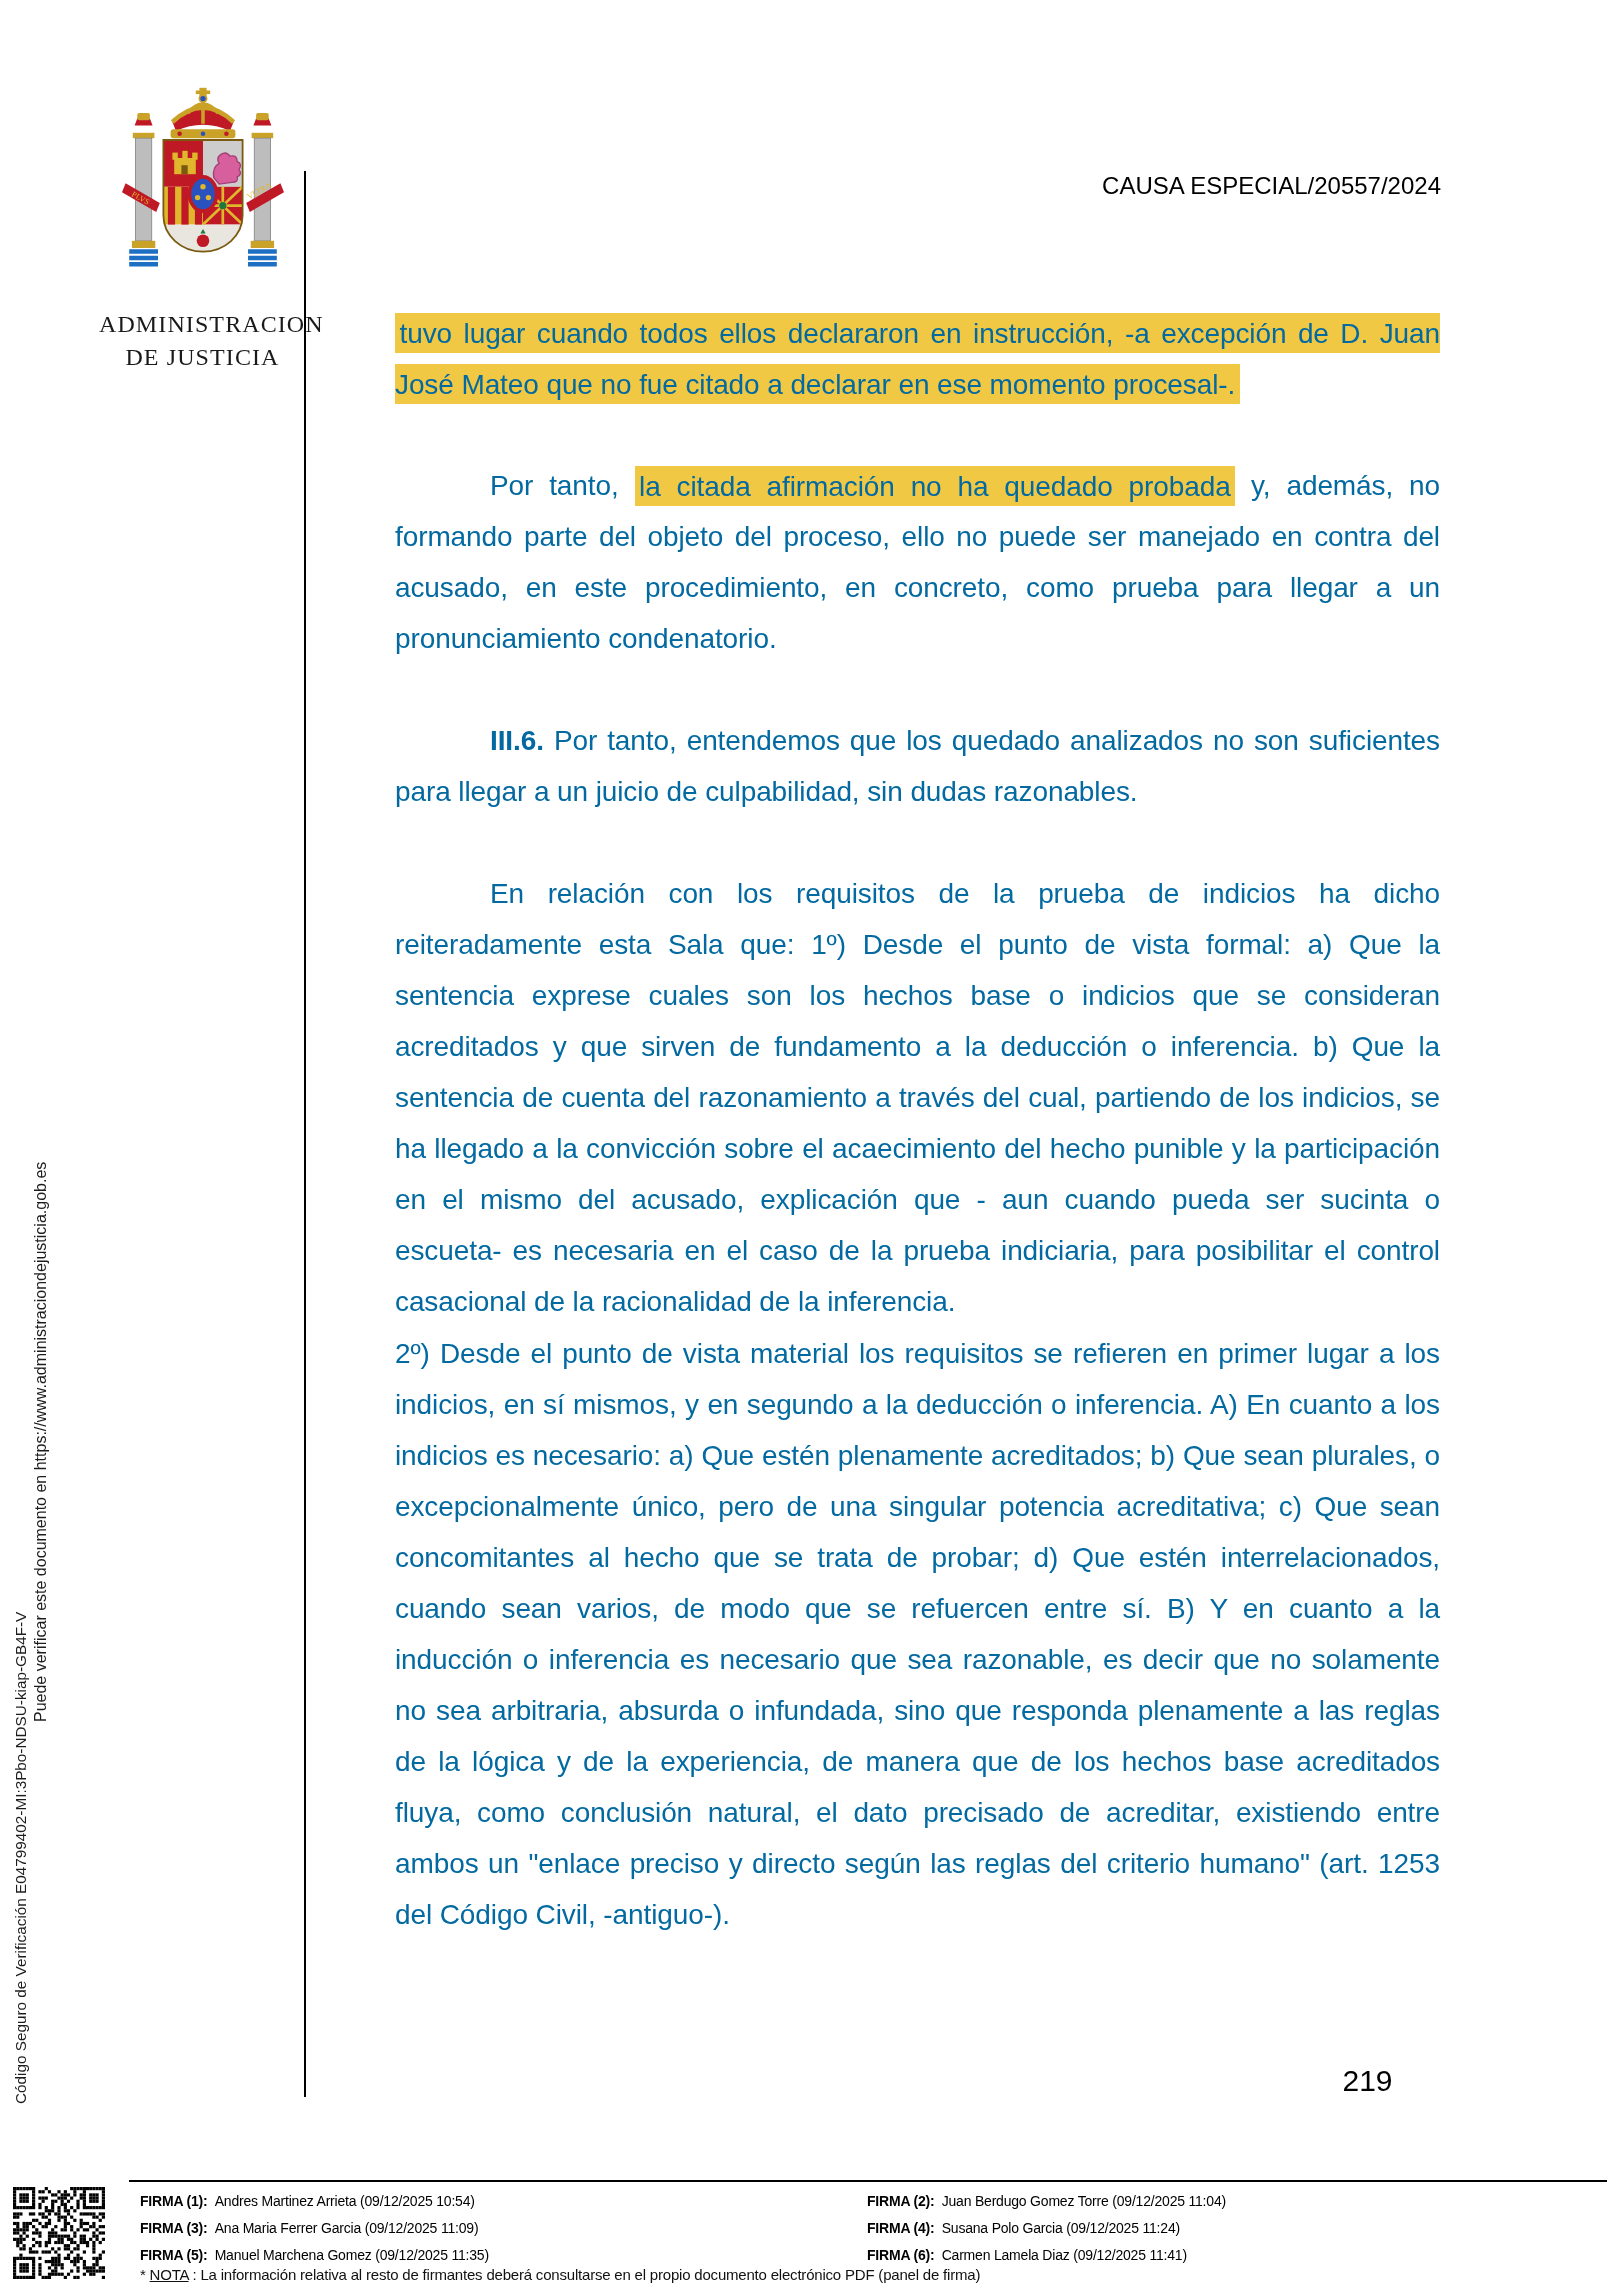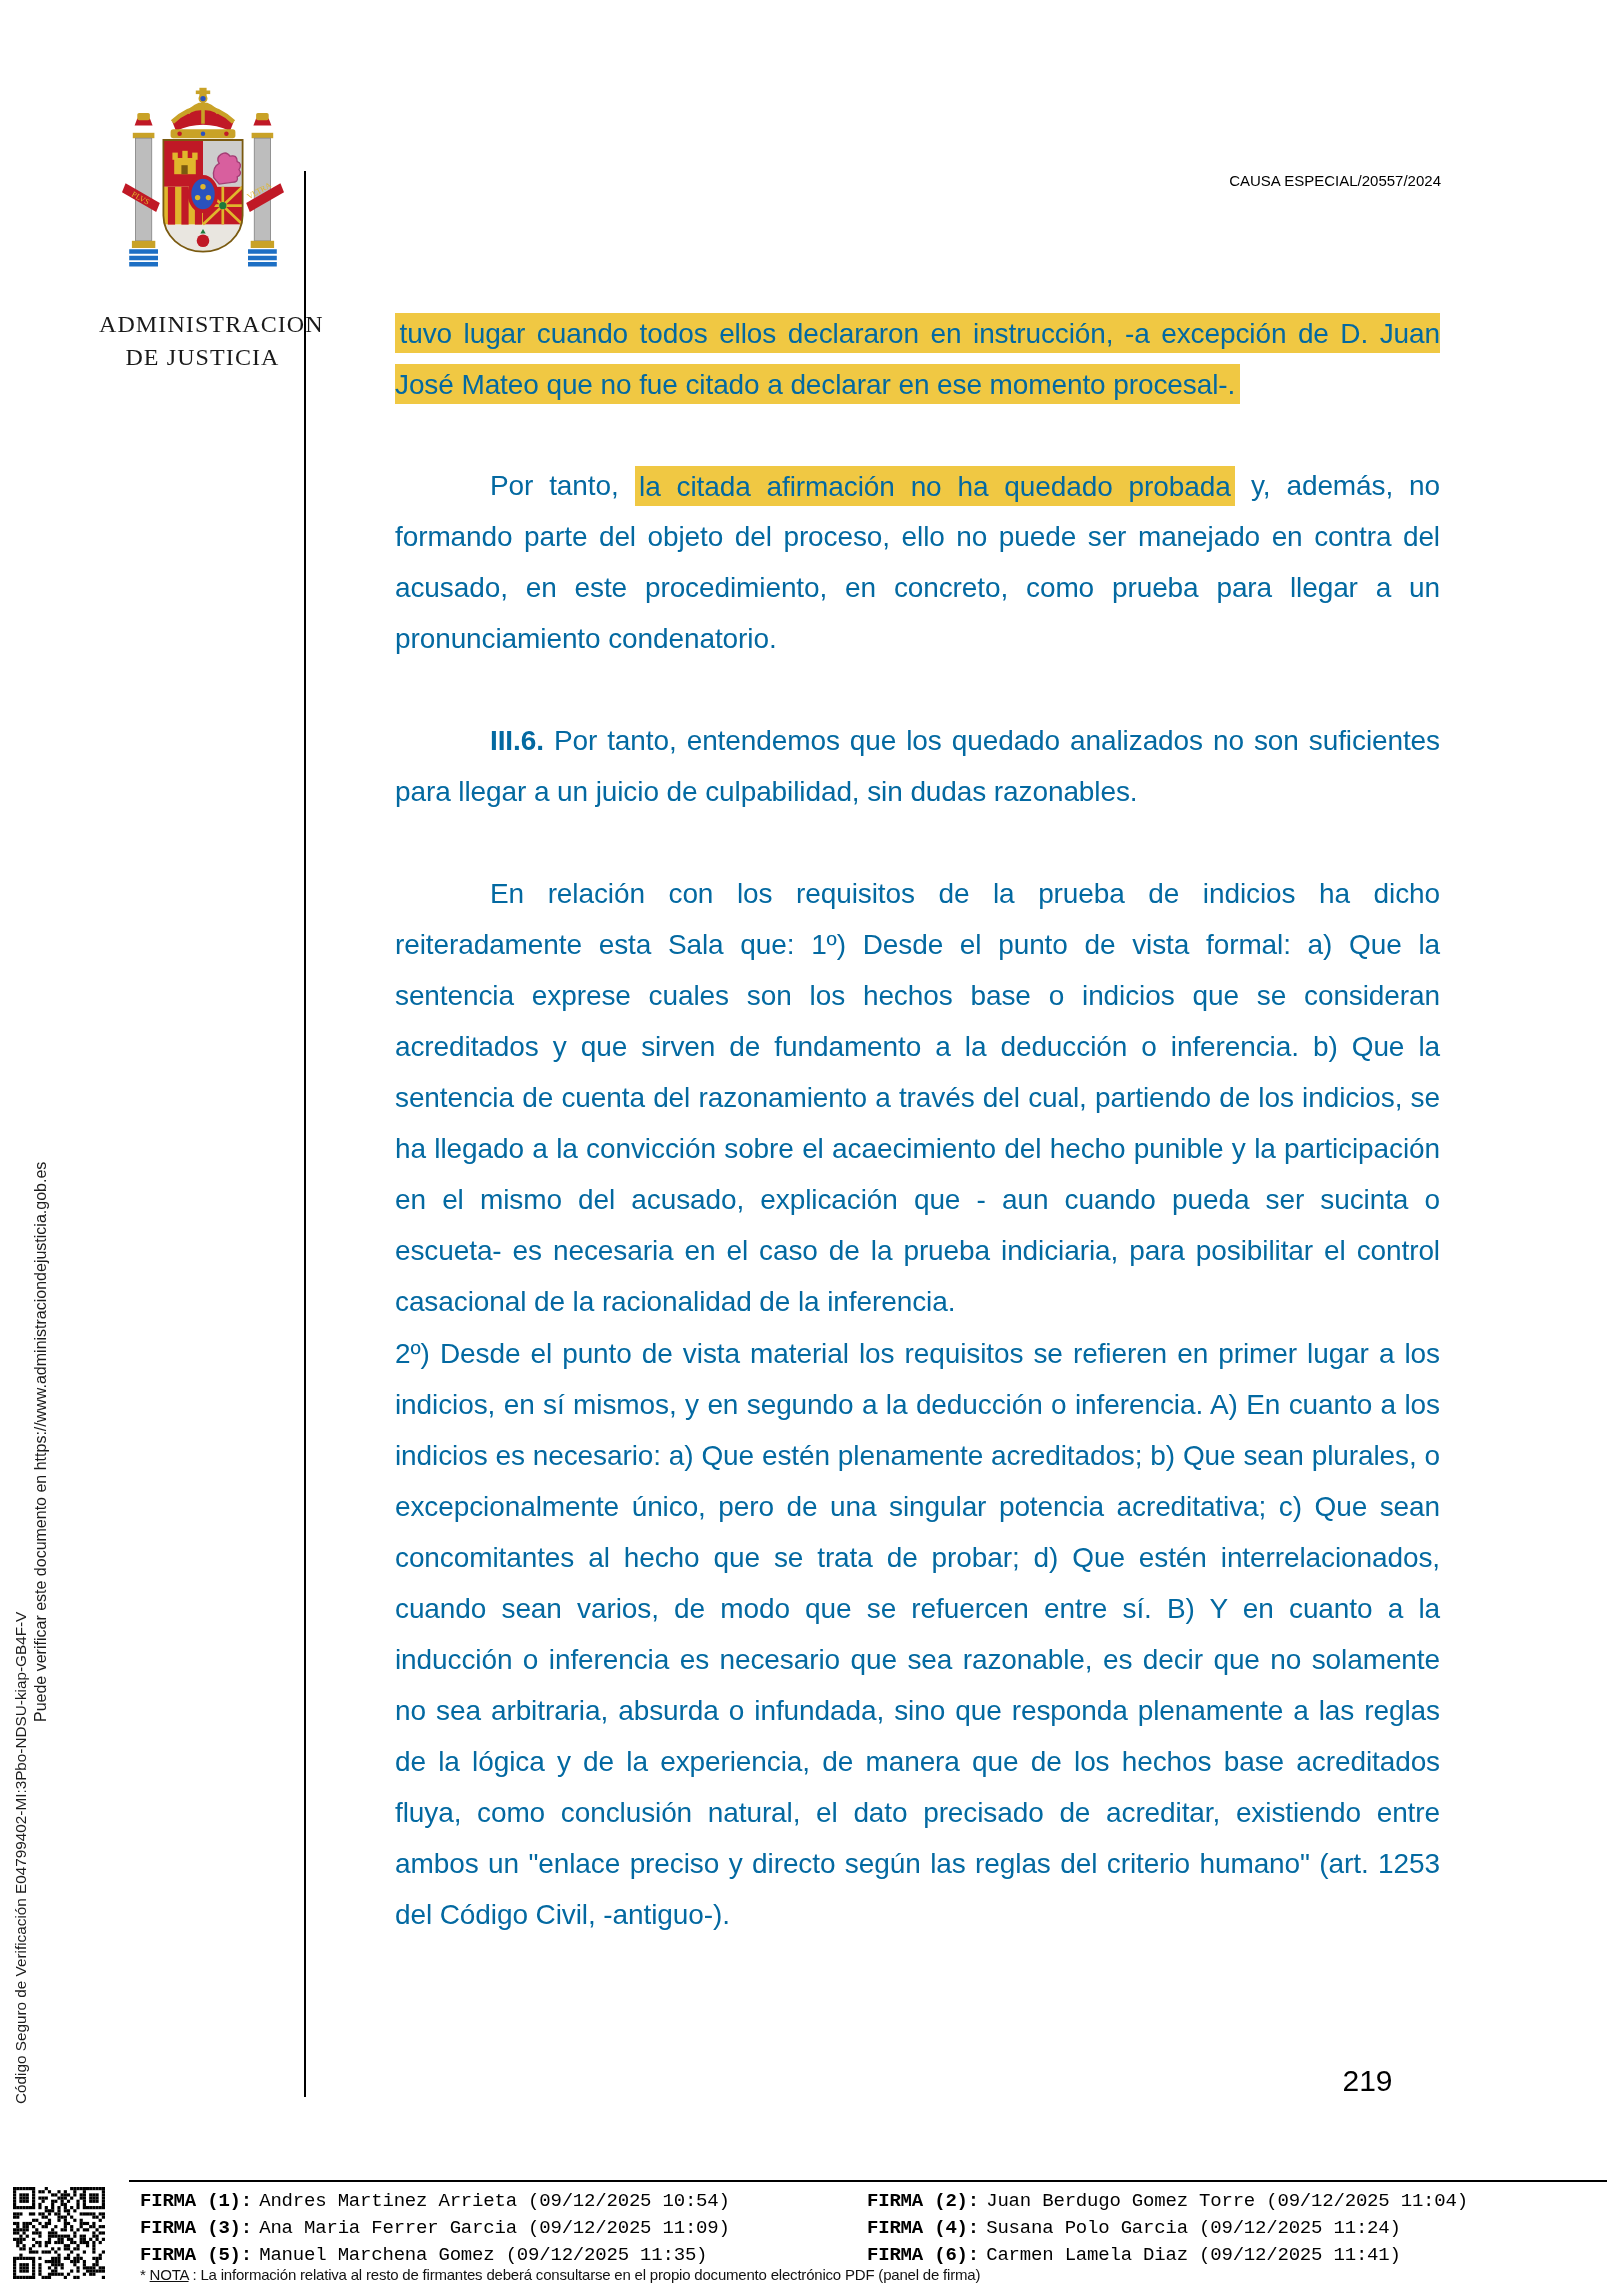--- a/index.html
+++ b/index.html
@@ -11,21 +11,21 @@
   
   .emblem { position:absolute; left:120px; top:86px; width:166px; height:198px; }
   .org {
     position:absolute; left:99px; top:308px; width:207px;
     font-family:"Liberation Serif", serif; font-size:24px; letter-spacing:1.1px;
     text-align:center; color:#1a1a1a; line-height:33px;
   }
   .vrule { position:absolute; left:304px; top:171px; width:1.8px; height:1926px; background:#000; }
   .case-number {
     position:absolute; left:900px; top:172px; width:541px; text-align:right;
-    font-size:15px; color:#000;
+    font-size:24px; color:#000;
   }
 
   
   .vtext {
     position:absolute; white-space:nowrap; transform-origin:0 0; transform:rotate(-90deg);
     color:#1c1c1c;
   }
   .vtext.csv   { left:11.7px; top:2104px; font-size:15.3px; }
   .vtext.verif { left:32px; top:1722px; font-size:16px; }
 
@@ -40,21 +40,21 @@
   mark { color:inherit; padding:4.5px 4.5px; background:#F0C843; }
   .p3b { font-weight:bold; }
 
   .pagenum {
     position:absolute; left:1294px; top:2064px; width:147px; text-align:center; font-size:30px;
   }
 
   
   .qr { position:absolute; left:12.6px; top:2187px; width:92px; height:92px; }
   .footer-rule { position:absolute; left:129px; top:2180px; width:1478px; height:1.8px; background:#000; }
-  .sig-col { position:absolute; top:2189px; width:720px; font-size:19px; letter-spacing:-0.2px;font-family:Liberation Mono, monospace; }
+  .sig-col { position:absolute; top:2189px; width:720px; font-size:14px; letter-spacing:-0.2px; }
   .sig-col.c1 { left:140px; }
   .sig-col.c2 { left:867px; }
   .sig-row { height:27px; line-height:25px; white-space:nowrap; }
   .sig-label { font-weight:bold; margin-right:7.2px; }
   .nota {
     position:absolute; left:140px; top:2266px; font-size:15px; letter-spacing:-0.2px;
     white-space:nowrap; color:#111;
   }
   .nota .u { text-decoration:underline; }
 </style>

